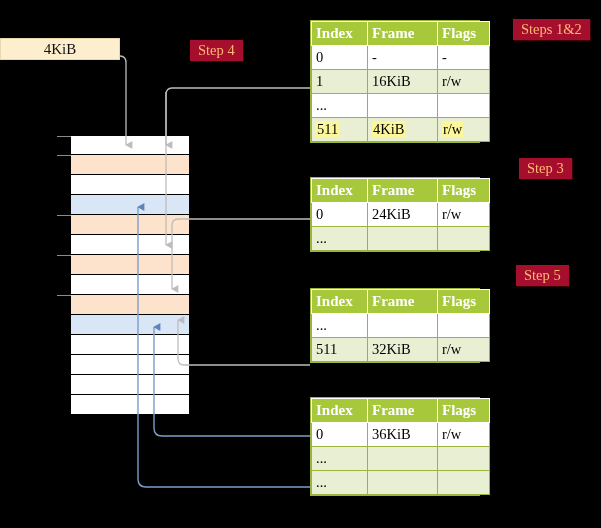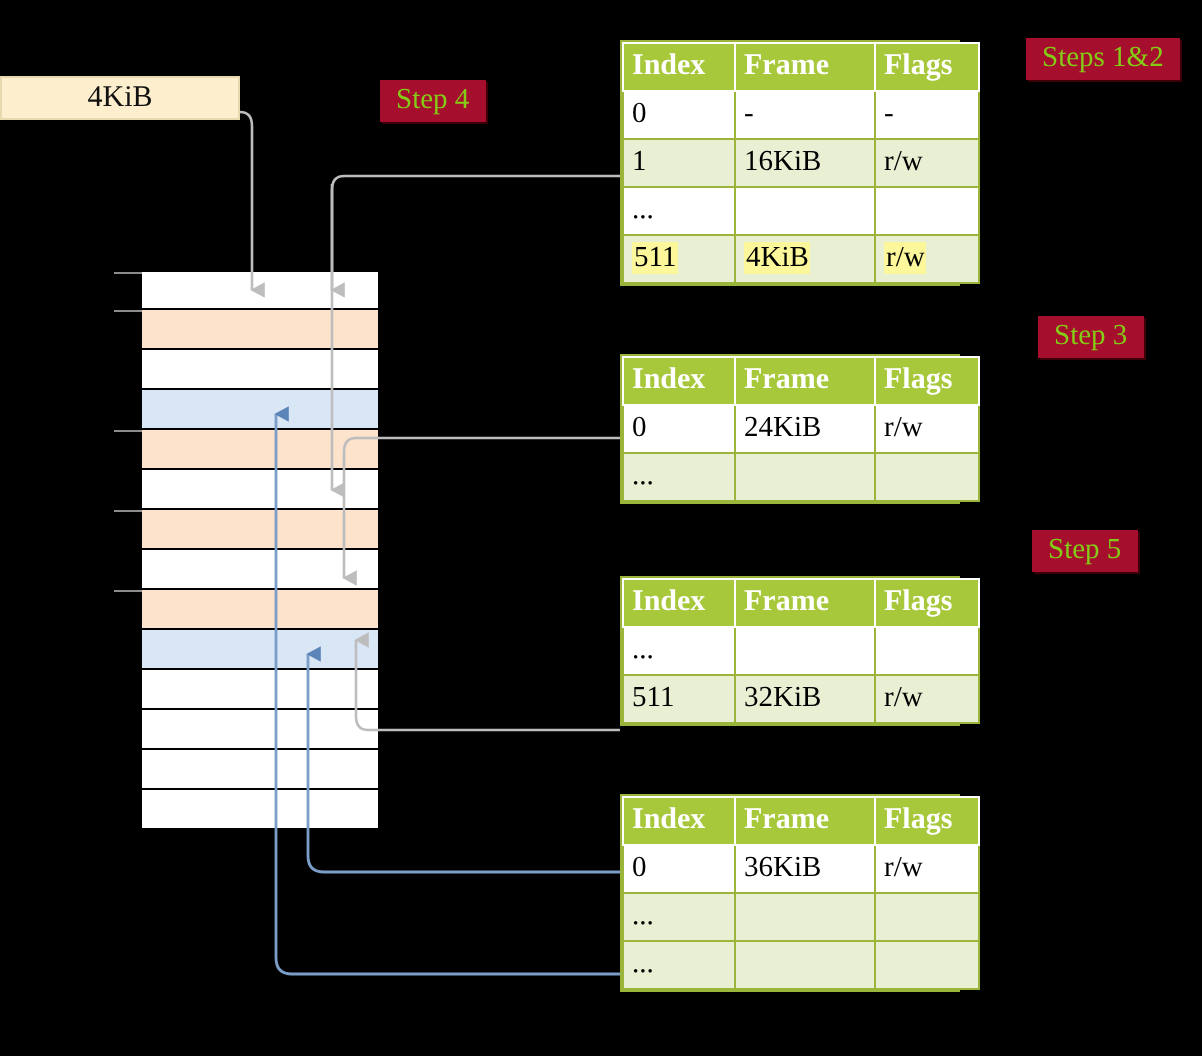--- a/index.html
+++ b/index.html
@@ -19,21 +19,21 @@
   .ptable th{background:#a8c83c;color:#fff;font-weight:bold;font-size:15px;
           border-color:#fff;}
   .ptable tr.alt td{background:#e9efd2;}
   .ptable tr.plain td{background:#ffffff;}
   .cell-hl{background:#fbf79a;padding:0 1px;}
   .col-i{width:56px;}
   .col-f{width:70px;}
   .col-g{width:52px;}
 
   
-  .badge{position:absolute;background:#a50f2d;color:#84cc16;
+  .badge{position:absolute;background:#a50f2d;color:#fdba74;
          font-family:"Liberation Serif",serif;font-size:14.5px;
          line-height:19px;padding:1px 8px;white-space:nowrap;
          box-shadow:1px 1px 0 #3d0009;}
 
   
   #kib-box{position:absolute;left:0;top:38px;width:120px;height:22px;
       background:#fdeecd;border:1px solid #e8d8ae;box-sizing:border-box;
       font-size:15px;line-height:20px;text-align:center;color:#111;}
 
   

